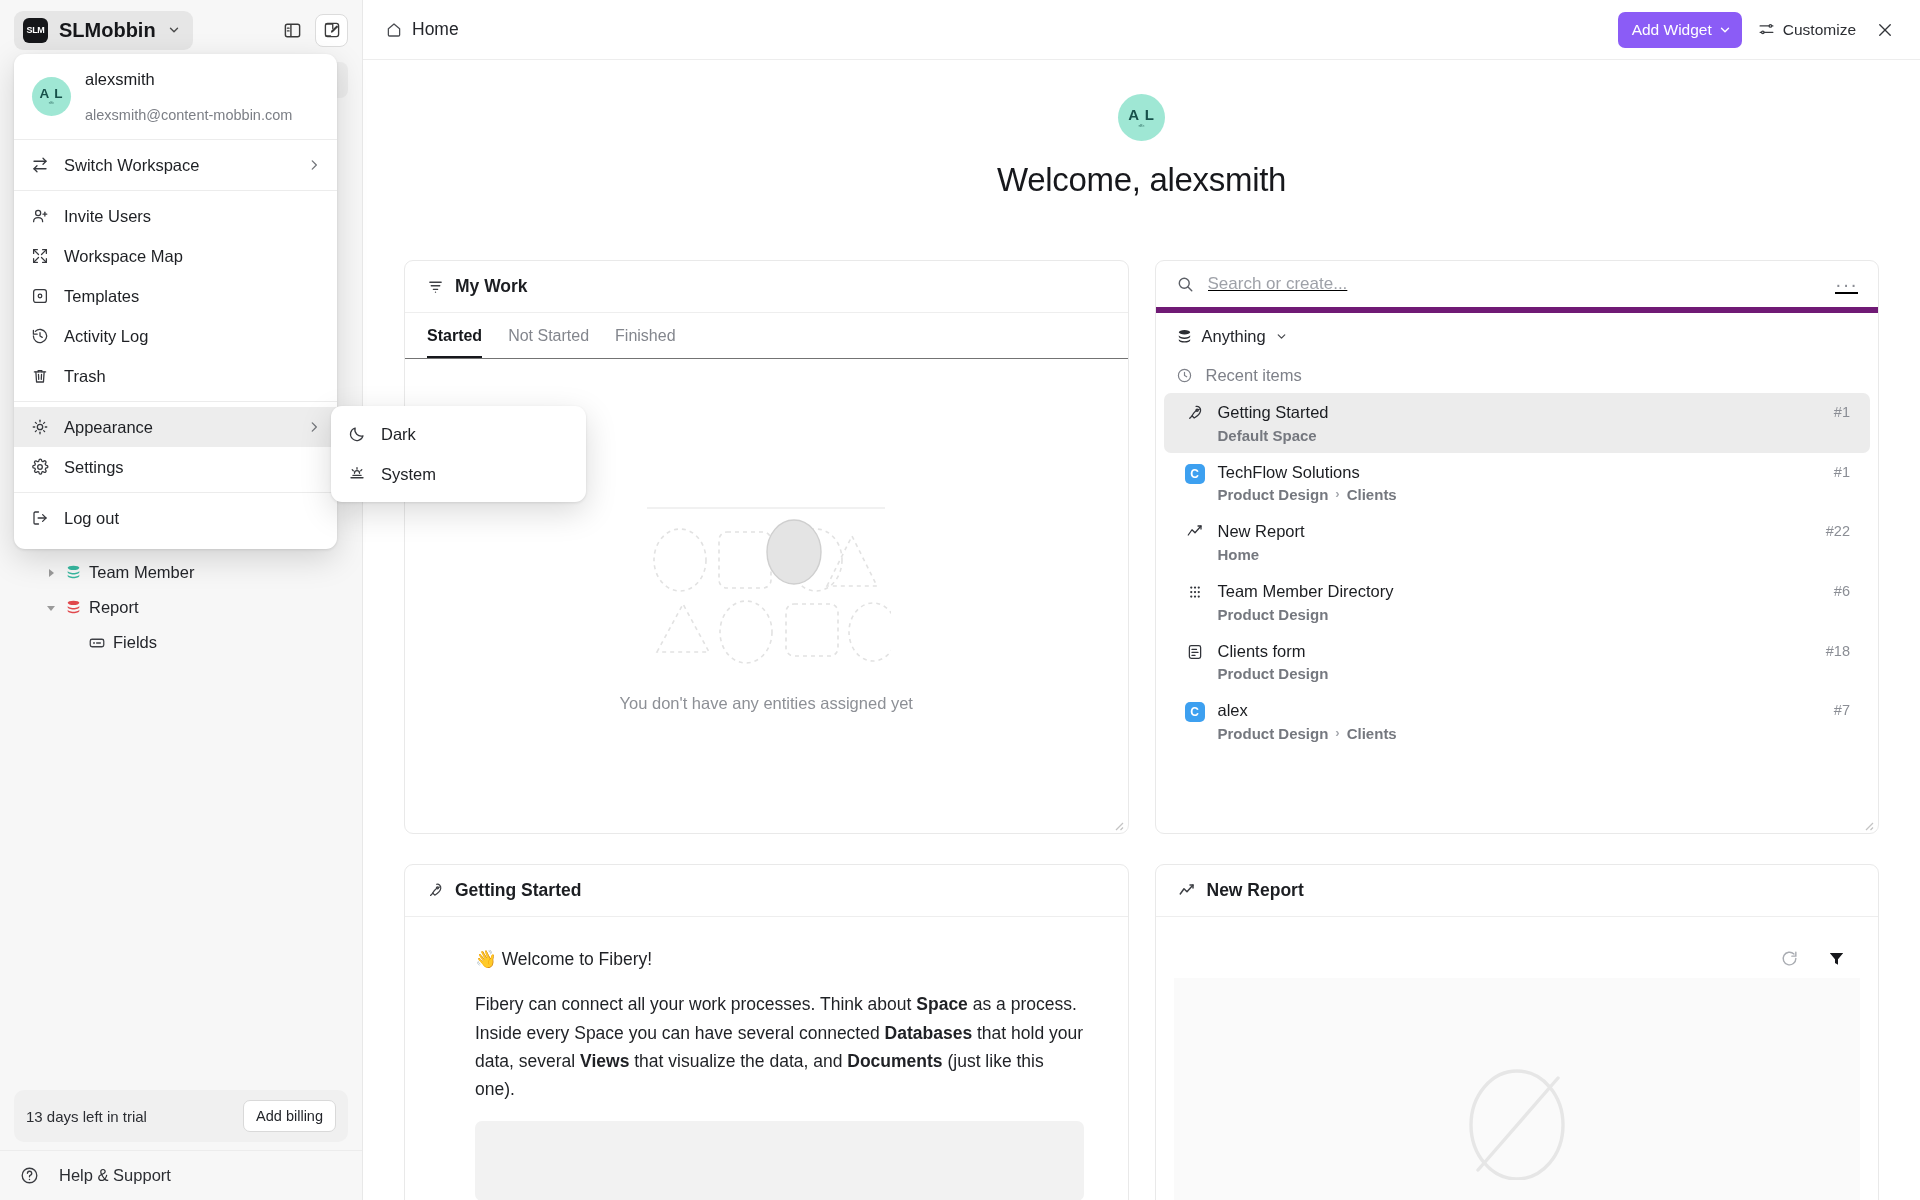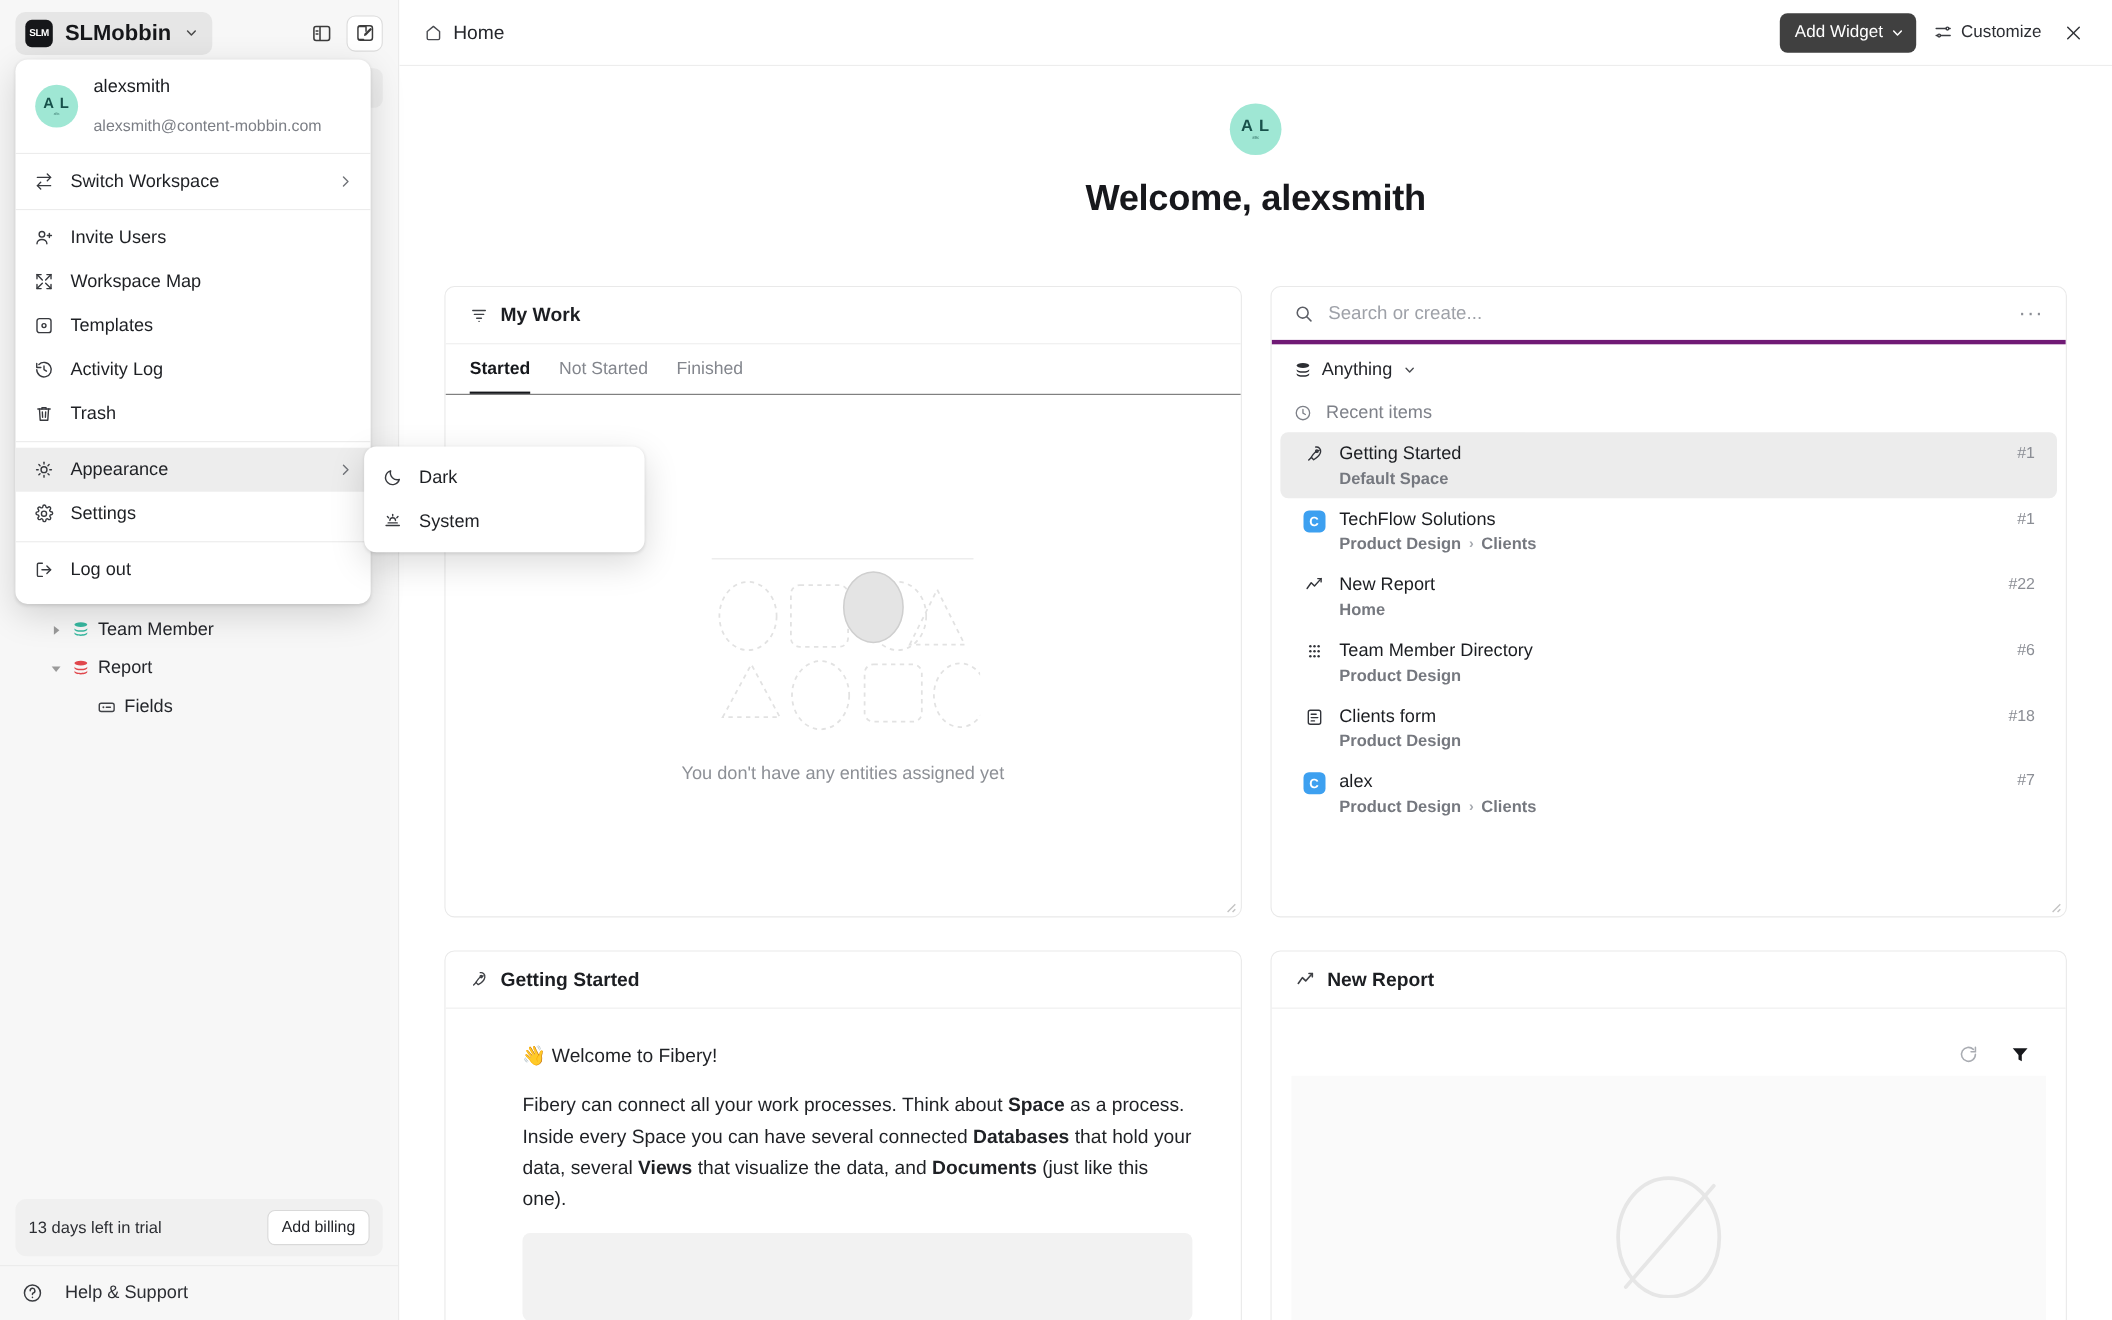--- a/index.html
+++ b/index.html
@@ -91,21 +91,21 @@
     background: #fff; overflow: hidden;
   }
   .topbar {
     height: 60px; display: flex; align-items: center;
     padding: 0 22px 0 22px; border-bottom: 1px solid #ededed;
   }
   .bc { display: flex; align-items: center; gap: 9px; font-size: 17.5px; color: #24262b; }
   .bc .home-ico { color: #4a4c51; display: flex; }
   .top-actions { margin-left: auto; display: flex; align-items: center; gap: 16px; }
   .btn-primary {
-    background: #404040; color: #fff; border: none; border-radius: 7px;
+    background: #8b5cf6; color: #fff; border: none; border-radius: 7px;
     font-size: 15.5px; font-family: inherit; font-weight: 500;
     padding: 9px 10px 9px 14px; display: flex; align-items: center; gap: 6px;
     cursor: pointer;
   }
   .btn-ghost {
     display: flex; align-items: center; gap: 8px;
     font-size: 15.5px; color: #2c2e33; cursor: pointer; background: none;
     border: none; font-family: inherit;
   }
   .close-x { color: #33353a; cursor: pointer; display: flex; padding: 4px; }
@@ -113,21 +113,21 @@
   .canvas { position: absolute; top: 60px; left: 0; right: 0; bottom: 0; overflow: hidden; }
 
   .welcome { text-align: center; padding-top: 34px; }
   .avatar-big {
     width: 47px; height: 47px; border-radius: 50%;
     background: #9fe7d4; color: #17514a; margin: 0 auto;
     display: flex; flex-direction: column; align-items: center; justify-content: center;
     font-size: 15px; font-weight: 600; letter-spacing: 1px; line-height: 1;
   }
   .avatar-big .sub { font-size: 5px; letter-spacing: 0; margin-top: 2px; opacity: .65; }
-  .welcome h1 { font-size: 33px; font-weight: 700; color: #17181c; margin-top: 20px; letter-spacing: -.3px; }
+  .welcome h1 { font-size: 33px; font-weight: 400; color: #17181c; margin-top: 20px; letter-spacing: -.3px; }
 
   .grid {
     position: absolute; top: 200px; left: 0; right: 0; bottom: 0;
     display: grid; grid-template-columns: 1fr 1fr; gap: 0 26px;
     padding: 0 41px;
   }
   .card {
     background: #fff; border: 1px solid #e9e9e9; border-radius: 9px;
     position: relative; overflow: hidden;
   }
@@ -153,21 +153,21 @@
   .empty-wrap {
     display: flex; flex-direction: column; align-items: center;
     justify-content: center; height: calc(100% - 103px); gap: 30px;
   }
   .empty-txt { font-size: 16.5px; color: #8d9096; }
 
   
   .searchcard { grid-column: 2; grid-row: 1; height: 574px; }
   .sc-search {
     height: 52px; display: flex; align-items: center; gap: 14px;
-    padding: 0 20px; border-bottom: 4px solid #701a75;
+    padding: 0 20px; border-bottom: 6px solid #701a75; text-decoration: underline;
   }
   .sc-search .mag { color: #5c5f66; display: flex; }
   .sc-search input {
     flex: 1; border: none; outline: none; font-size: 17px;
     color: #24262b; font-family: inherit; background: transparent;
   }
   .sc-search input::placeholder { color: #9ea1a8; }
   .dots { color: #8b8e95; font-size: 20px; cursor: pointer; letter-spacing: 1px; line-height: 0; }
   .sc-filter {
     display: flex; align-items: center; gap: 9px;

